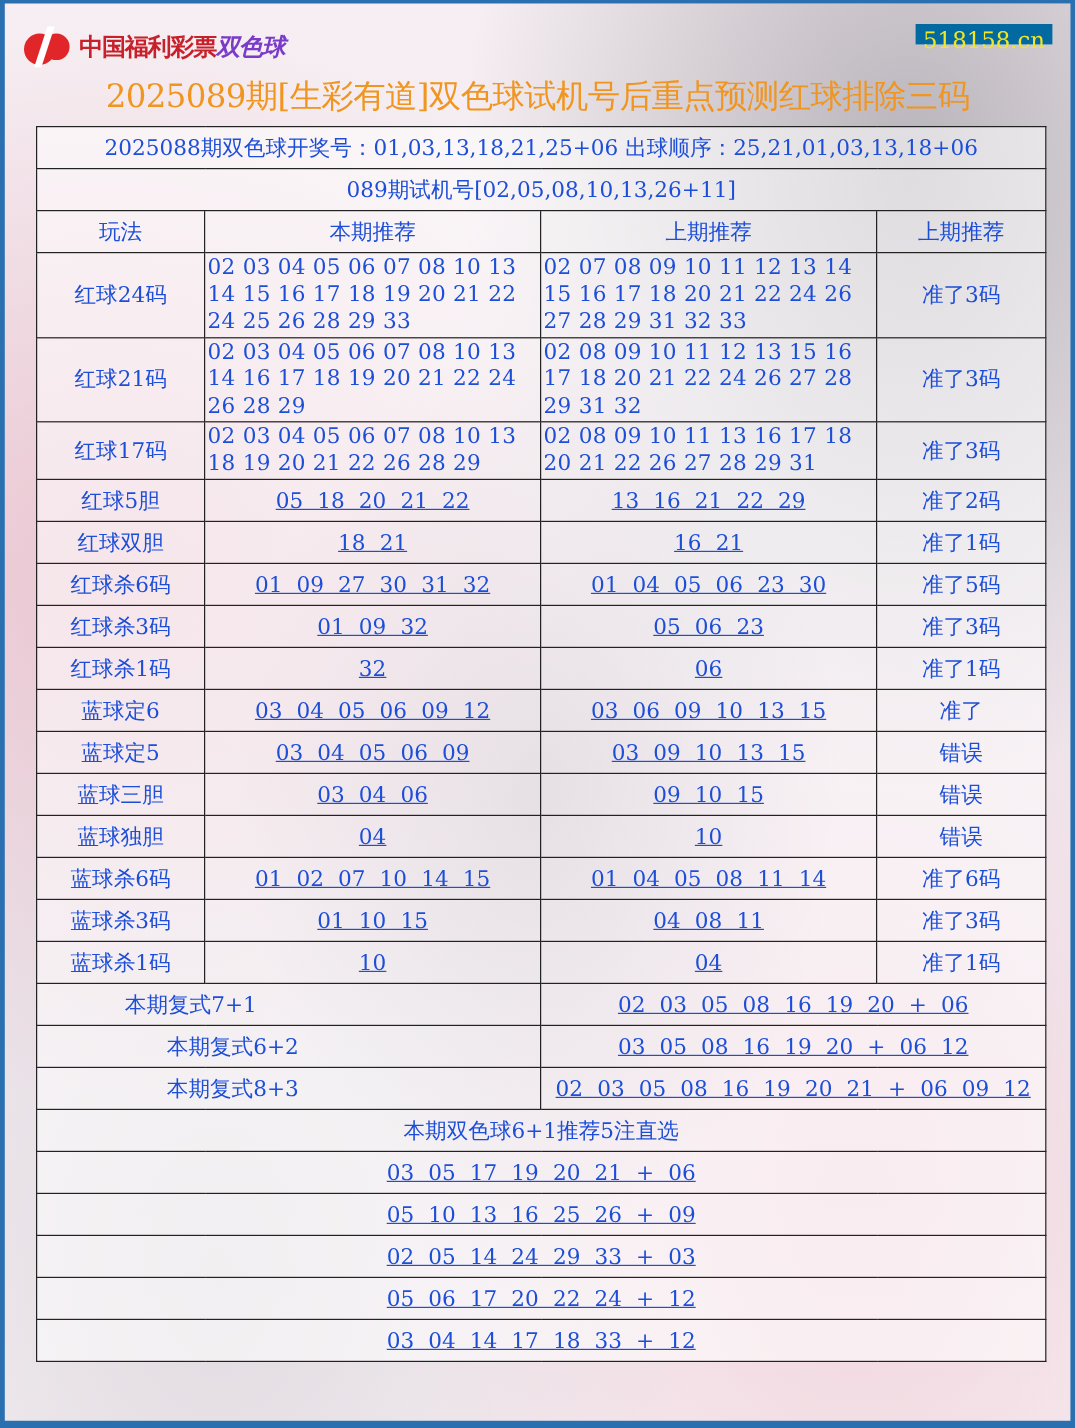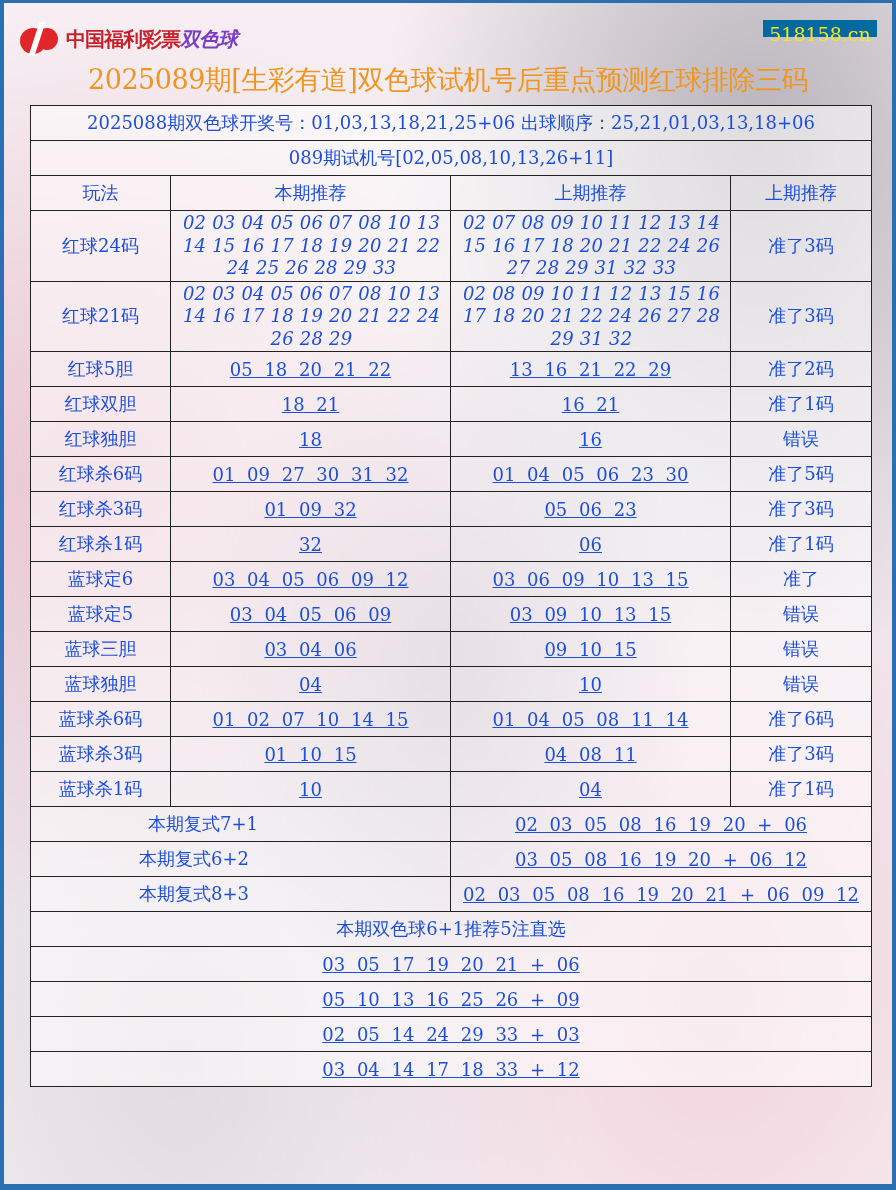--- a/index.html
+++ b/index.html
@@ -23,21 +23,21 @@
   .logo-text{font-family:"DejaVu Sans","Liberation Sans",sans-serif;font-weight:bold;font-size:20px;color:#c8202a;letter-spacing:-1px;}
   .logo-text .ssq{color:#7a3cc8;font-style:italic;}
   .site-badge{position:absolute;left:763px;top:20px;width:114px;height:17px;background:#0369a1;color:#f3e623;
     font-family:"DejaVu Serif","Liberation Serif",serif;font-size:19px;line-height:29px;text-align:center;}
   .title{position:absolute;left:0;top:62px;width:896px;text-align:center;color:#f0951f;
     font-size:27px;font-family:"DejaVu Serif","Liberation Serif",serif;letter-spacing:-0.5px;}
   table{position:absolute;left:30px;top:105px;width:841px;border-collapse:collapse;table-layout:fixed;
     font-family:"DejaVu Serif","Liberation Serif",serif;color:#1d4ed8;}
   td{border:1px solid #222;text-align:center;font-size:18px;padding:0;
     background:rgba(255,255,255,0.55);height:34px;}
-  td.multi{text-align:center;line-height:22.5px;padding:1px 0 1px 2px;letter-spacing:0.2px;white-space:nowrap;overflow:hidden;font-style:italic;}
+  td.multi{text-align:left;line-height:22.5px;padding:1px 0 1px 2px;letter-spacing:0.2px;white-space:nowrap;overflow:hidden;}
   td.left-label{text-align:left;padding-left:108px;}
   .num{word-spacing:6px;text-decoration:underline;}
 </style>
 </head>
 <body>
 
 <div class="frame"></div>
 
 <div class="logo">
   <div class="logo-mark">
@@ -94,40 +94,46 @@
           <div>14 16 17 18 19 20 21 22 24</div>
           <div>26 28 29</div>
         </td>
       <td class="multi">
           <div>02 08 09 10 11 12 13 15 16</div>
           <div>17 18 20 21 22 24 26 27 28</div>
           <div>29 31 32</div>
         </td>
       <td>准了3码</td>
     </tr>
+    <tr>
+      <td>红球17码</td>
+      <td class="multi">
+          <div>02 03 04 05 06 07 08 10 13</div>
+          <div>18 19 20 21 22 26 28 29</div>
+        </td>
+      <td class="multi">
+          <div>02 08 09 10 11 13 16 17 18</div>
+          <div>20 21 22 26 27 28 29 31</div>
+        </td>
+      <td>准了3码</td>
+    </tr>
 
     <tr>
         <td>红球5胆</td>
         <td class="num">05 18 20 21 22</td>
         <td class="num">13 16 21 22 29</td>
         <td>准了2码</td>
       </tr>
     <tr>
         <td>红球双胆</td>
         <td class="num">18 21</td>
         <td class="num">16 21</td>
         <td>准了1码</td>
       </tr>
     <tr>
-        <td>红球独胆</td>
-        <td class="num">18</td>
-        <td class="num">16</td>
-        <td>错误</td>
-      </tr>
-    <tr>
         <td>红球杀6码</td>
         <td class="num">01 09 27 30 31 32</td>
         <td class="num">01 04 05 06 23 30</td>
         <td>准了5码</td>
       </tr>
     <tr>
         <td>红球杀3码</td>
         <td class="num">01 09 32</td>
         <td class="num">05 06 23</td>
         <td>准了3码</td>
@@ -175,21 +181,21 @@
         <td>准了3码</td>
       </tr>
     <tr>
         <td>蓝球杀1码</td>
         <td class="num">10</td>
         <td class="num">04</td>
         <td>准了1码</td>
       </tr>
 
     <tr>
-        <td colspan="2" class="left-label" style="padding-left:117px">本期复式7+1</td>
+        <td colspan="2" class="left-label" style="padding-left:73px">本期复式7+1</td>
         <td colspan="2" class="num">02 03 05 08 16 19 20 + 06</td>
       </tr>
     <tr>
         <td colspan="2" class="left-label">本期复式6+2</td>
         <td colspan="2" class="num">03 05 08 16 19 20 + 06 12</td>
       </tr>
     <tr>
         <td colspan="2" class="left-label">本期复式8+3</td>
         <td colspan="2" class="num">02 03 05 08 16 19 20 21 + 06 09 12</td>
       </tr>
@@ -200,16 +206,19 @@
     <tr>
         <td colspan="4" class="num">03 05 17 19 20 21 + 06</td>
       </tr>
     <tr>
         <td colspan="4" class="num">05 10 13 16 25 26 + 09</td>
       </tr>
     <tr>
         <td colspan="4" class="num">02 05 14 24 29 33 + 03</td>
       </tr>
     <tr>
+        <td colspan="4" class="num">05 06 17 20 22 24 + 12</td>
+      </tr>
+    <tr>
         <td colspan="4" class="num">03 04 14 17 18 33 + 12</td>
       </tr>
   </tbody>
 </table>
 
 </body></html>

